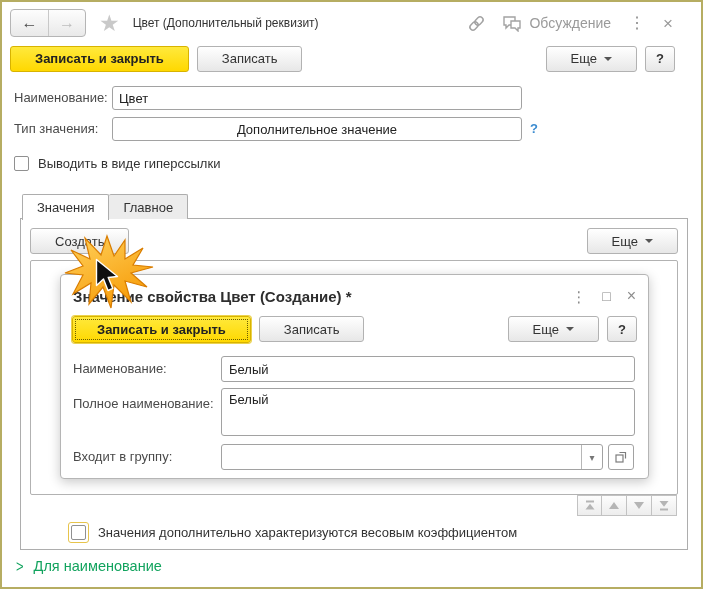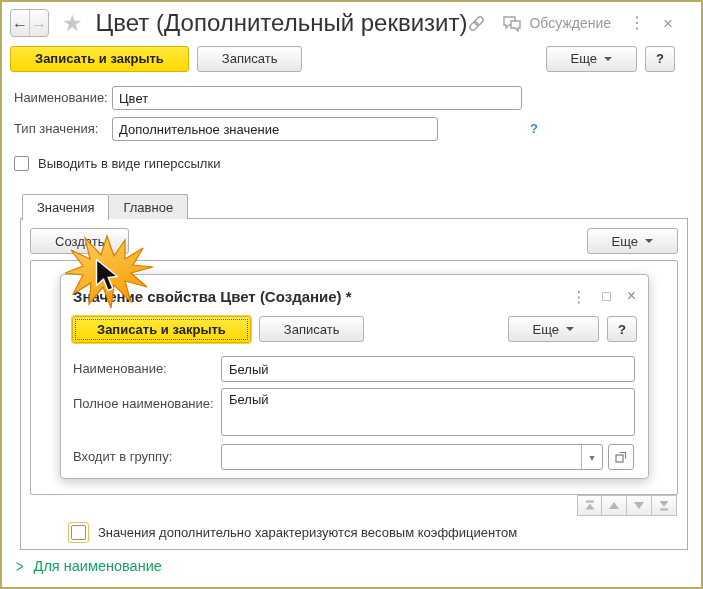--- a/index.html
+++ b/index.html
@@ -11,21 +11,21 @@
   
   .titlebar { position:absolute; left:8px; top:5px; right:28px; height:32px;
               display:flex; align-items:center; }
   .nav-group { display:flex; height:28px; border:1px solid #b5b5b5; border-radius:4px;
                overflow:hidden; background:linear-gradient(#fdfdfd,#e9e9e9); }
   .nav-btn { width:37px; display:flex; align-items:center; justify-content:center;
              font-size:16px; }
   .nav-btn.back { color:#4c4c4c; }
   .nav-btn.fwd  { color:#bdbdbd; border-left:1px solid #c8c8c8; }
   .fav-star { margin-left:13px; font-size:23px; color:#c9c9c9; line-height:1; }
-  .win-title { margin-left:13px; font-size:24px; color:#333; white-space:nowrap; }
+  .win-title { margin-left:13px; font-size:12px; color:#333; white-space:nowrap; }
   .tb-spacer { flex:1; }
   .tb-icon { color:#a0a0a0; display:flex; align-items:center; }
   .tb-icon svg { display:block; }
   .discussion { margin-left:16px; display:flex; align-items:center; gap:7px;
                 color:#9a9a9a; font-size:14px; }
   .kebab { margin-left:18px; font-size:16px; color:#8c8c8c; line-height:1; letter-spacing:0; }
   .win-close { margin-left:18px; font-size:17px; color:#9a9a9a; line-height:1; }
 
   
   .btn { display:inline-flex; align-items:center; justify-content:center; height:26px;
@@ -153,21 +153,21 @@
       <span>Еще</span>
       <span class="dd-arrow"></span>
     </button>
     <button class="btn btn-help">?</button>
   </div>
 
   <span class="f-label" style="top:84px;">Наименование:</span>
   <input class="f-input" style="left: 110px; top: 84px; width: 410px;" value="Цвет">
 
   <span class="f-label" style="top:115px;">Тип значения:</span>
-  <input class="f-input" style="left: 110px; top: 115px; width: 326px;" value="Дополнительное значение">
+  <input class="f-input" style="left: 110px; top: 115px; width: 410px; text-align: center;" value="Дополнительное значение">
   <span class="help-link" style="left:528px; top:119px;">?</span>
 
   <div class="chk-row" style="left:12px; top:154px;">
     <span class="chk"></span>
     <span>Выводить в виде гиперссылки</span>
   </div>
 
   <div class="tabs">
     <div class="tab active">Значения</div>
     <div class="tab">Главное</div>

